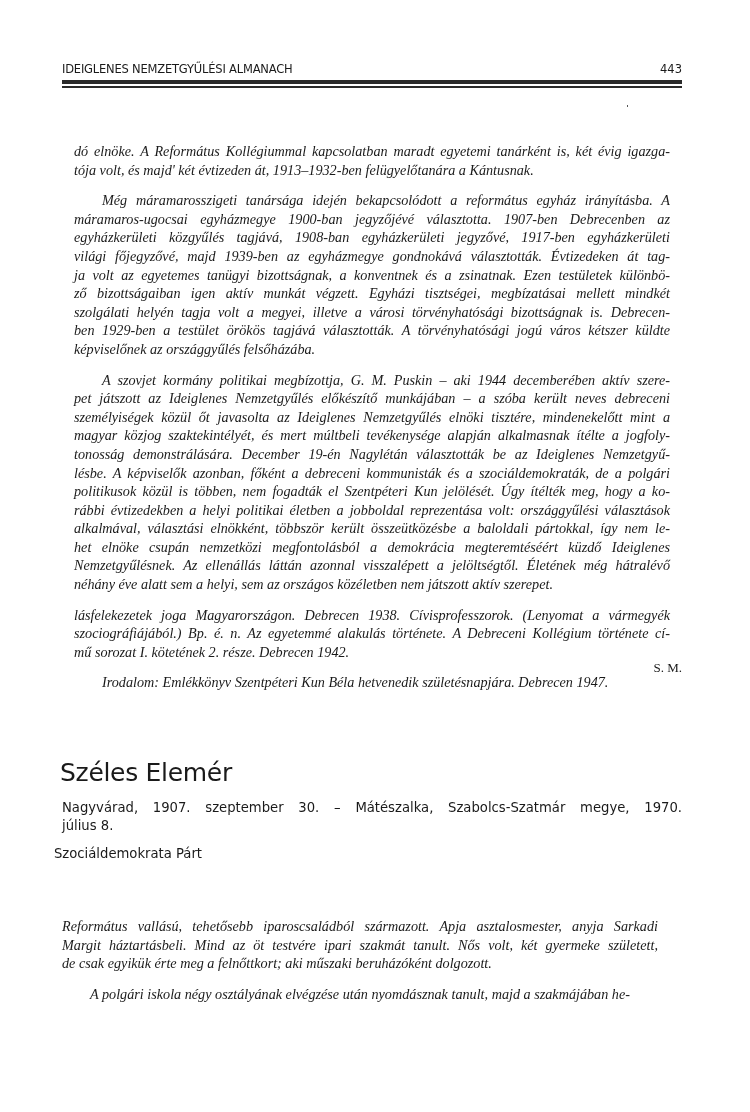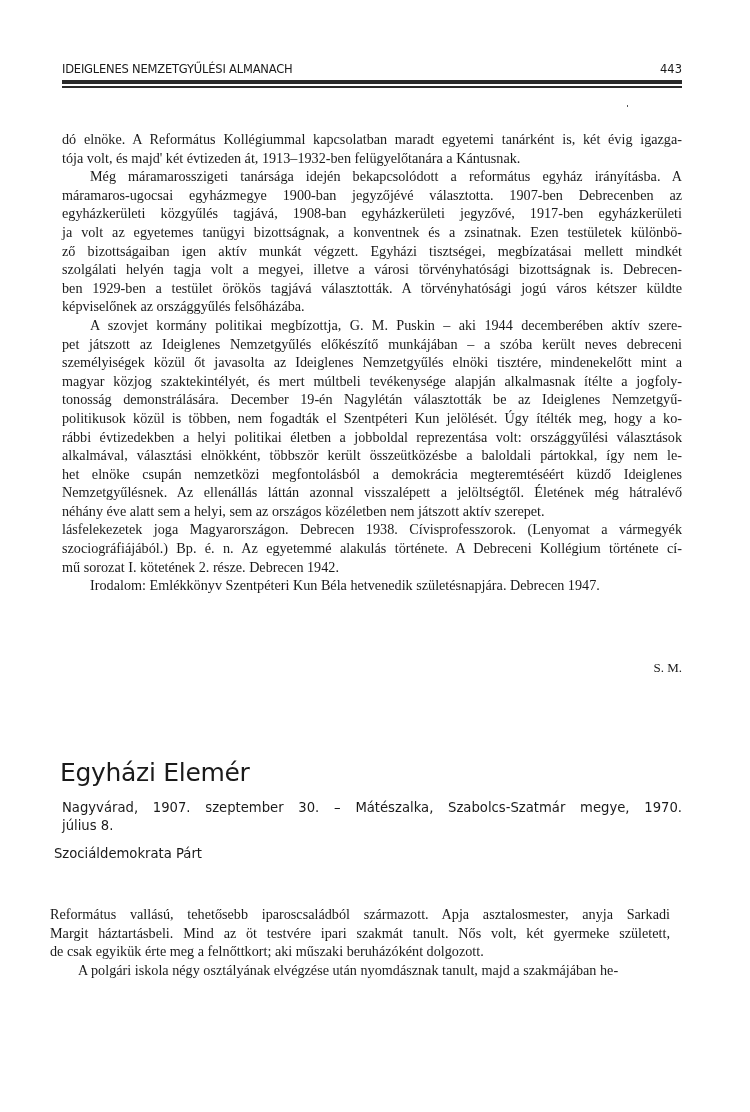--- a/index.html
+++ b/index.html
@@ -5,21 +5,21 @@
     html, body { margin: 0; padding: 0; background: #ffffff; }
     body { width: 750px; height: 1112px; position: relative; overflow: hidden; color: #1a1a1a; }
     .header { position: absolute; left: 62px; top: 62px; width: 620px; height: 30px; }
     .running-head { position: absolute; left: 0; top: 0; font-family: "DejaVu Sans", sans-serif; font-size: 11.5px; letter-spacing: -0.2px; color: #1a1a1a; text-align: center; }
     .page-number { position: absolute; right: 0; top: 0; font-family: "DejaVu Sans", sans-serif; font-size: 11.5px; color: #1a1a1a; }
     .rule-thick { position: absolute; left: 0; top: 18px; width: 620px; height: 4px; background: #2a2a2a; }
     .rule-thin { position: absolute; left: 0; top: 24px; width: 620px; height: 1.5px; background: #2a2a2a; }
     .speck { position: absolute; left: 627px; top: 105px; width: 1px; height: 2px; background: #555; }
     .body-text { font-family: "Liberation Serif", serif; font-size: 14.2px; line-height: 18.6px; text-align: justify; color: #1a1a1a; }
     .block1 { position: absolute; left: 62px; top: 130px; width: 620px; }
-    .para { margin: 0; }
+    .para { margin: 12px; font-style: italic; }
     .line { display: block; text-align: justify; text-align-last: justify; white-space: nowrap; }
     .line.last { text-align-last: left; }
     .sig { position: absolute; right: 68px; top: 660px; font-family: "Liberation Serif", serif; font-size: 13px; }
     .entry-title { position: absolute; left: 60px; top: 758px; font-family: "DejaVu Sans", sans-serif; font-size: 25px; font-weight: normal; letter-spacing: -0.3px; color: #1a1a1a; margin: 0; }
     .entry-dates { position: absolute; left: 62px; top: 799px; width: 620px; font-family: "DejaVu Sans", sans-serif; font-size: 13.2px; line-height: 17.5px; color: #1a1a1a; }
     .entry-party { position: absolute; left: 54px; top: 846px; font-family: "DejaVu Sans", sans-serif; font-size: 13.2px; color: #1a1a1a; }
     .block2 { position: absolute; left: 50px; top: 905px; width: 620px; }
   </style>
 </head>
 <body>
@@ -34,51 +34,53 @@
 
 <div class="block1 body-text" id="block1">
     <div class="para">
       <span class="line">dó elnöke. A Református Kollégiummal kapcsolatban maradt egyetemi tanárként is, két évig igazga-</span>
       <span class="line last">tója volt, és majd' két évtizeden át, 1913–1932-ben felügyelőtanára a Kántusnak.</span>
     </div>
     <div class="para">
       <span class="line" style="text-indent: 28px;">Még máramarosszigeti tanársága idején bekapcsolódott a református egyház irányításba. A</span>
       <span class="line">máramaros-ugocsai egyházmegye 1900-ban jegyzőjévé választotta. 1907-ben Debrecenben az</span>
       <span class="line">egyházkerületi közgyűlés tagjává, 1908-ban egyházkerületi jegyzővé, 1917-ben egyházkerületi</span>
+      <span class="line">világi főjegyzővé, majd 1939-ben az egyházmegye gondnokává választották. Évtizedeken át tag-</span>
       <span class="line">ja volt az egyetemes tanügyi bizottságnak, a konventnek és a zsinatnak. Ezen testületek különbö-</span>
       <span class="line">ző bizottságaiban igen aktív munkát végzett. Egyházi tisztségei, megbízatásai mellett mindkét</span>
       <span class="line">szolgálati helyén tagja volt a megyei, illetve a városi törvényhatósági bizottságnak is. Debrecen-</span>
       <span class="line">ben 1929-ben a testület örökös tagjává választották. A törvényhatósági jogú város kétszer küldte</span>
       <span class="line last">képviselőnek az országgyűlés felsőházába.</span>
     </div>
     <div class="para">
       <span class="line" style="text-indent: 28px;">A szovjet kormány politikai megbízottja, G. M. Puskin – aki 1944 decemberében aktív szere-</span>
       <span class="line">pet játszott az Ideiglenes Nemzetgyűlés előkészítő munkájában – a szóba került neves debreceni</span>
       <span class="line">személyiségek közül őt javasolta az Ideiglenes Nemzetgyűlés elnöki tisztére, mindenekelőtt mint a</span>
       <span class="line">magyar közjog szaktekintélyét, és mert múltbeli tevékenysége alapján alkalmasnak ítélte a jogfoly-</span>
       <span class="line">tonosság demonstrálására. December 19-én Nagylétán választották be az Ideiglenes Nemzetgyű-</span>
+      <span class="line">lésbe. A képviselők azonban, főként a debreceni kommunisták és a szociáldemokraták, de a polgári</span>
       <span class="line">politikusok közül is többen, nem fogadták el Szentpéteri Kun jelölését. Úgy ítélték meg, hogy a ko-</span>
       <span class="line">rábbi évtizedekben a helyi politikai életben a jobboldal reprezentása volt: országgyűlési választások</span>
       <span class="line">alkalmával, választási elnökként, többször került összeütközésbe a baloldali pártokkal, így nem le-</span>
       <span class="line">het elnöke csupán nemzetközi megfontolásból a demokrácia megteremtéséért küzdő Ideiglenes</span>
       <span class="line">Nemzetgyűlésnek. Az ellenállás láttán azonnal visszalépett a jelöltségtől. Életének még hátralévő</span>
       <span class="line last">néhány éve alatt sem a helyi, sem az országos közéletben nem játszott aktív szerepet.</span>
     </div>
     <div class="para">
       <span class="line">lásfelekezetek joga Magyarországon. Debrecen 1938. Cívisprofesszorok. (Lenyomat a vármegyék</span>
       <span class="line">szociográfiájából.) Bp. é. n. Az egyetemmé alakulás története. A Debreceni Kollégium története cí-</span>
       <span class="line last">mű sorozat I. kötetének 2. része. Debrecen 1942.</span>
     </div>
     <div class="para">
       <span class="line last" style="text-indent: 28px;">Irodalom: Emlékkönyv Szentpéteri Kun Béla hetvenedik születésnapjára. Debrecen 1947.</span>
     </div>
   </div>
 <div class="sig">S. M.</div>
 
-<h2 class="entry-title">Egyházi Elemér</h2>
+<h2 class="entry-title">Széles Elemér</h2>
 <div class="entry-dates">
   <span style="display:block;text-align:justify;text-align-last:justify;white-space:nowrap;">Nagyvárad, 1907. szeptember 30. – Mátészalka, Szabolcs-Szatmár megye, 1970.</span>
   <span style="display:block;">július 8.</span>
 </div>
 <div class="entry-party">Szociáldemokrata Párt</div>
 
 <div class="block2 body-text" id="block2">
     <div class="para">
       <span class="line">Református vallású, tehetősebb iparoscsaládból származott. Apja asztalosmester, anyja Sarkadi</span>
       <span class="line">Margit háztartásbeli. Mind az öt testvére ipari szakmát tanult. Nős volt, két gyermeke született,</span>

